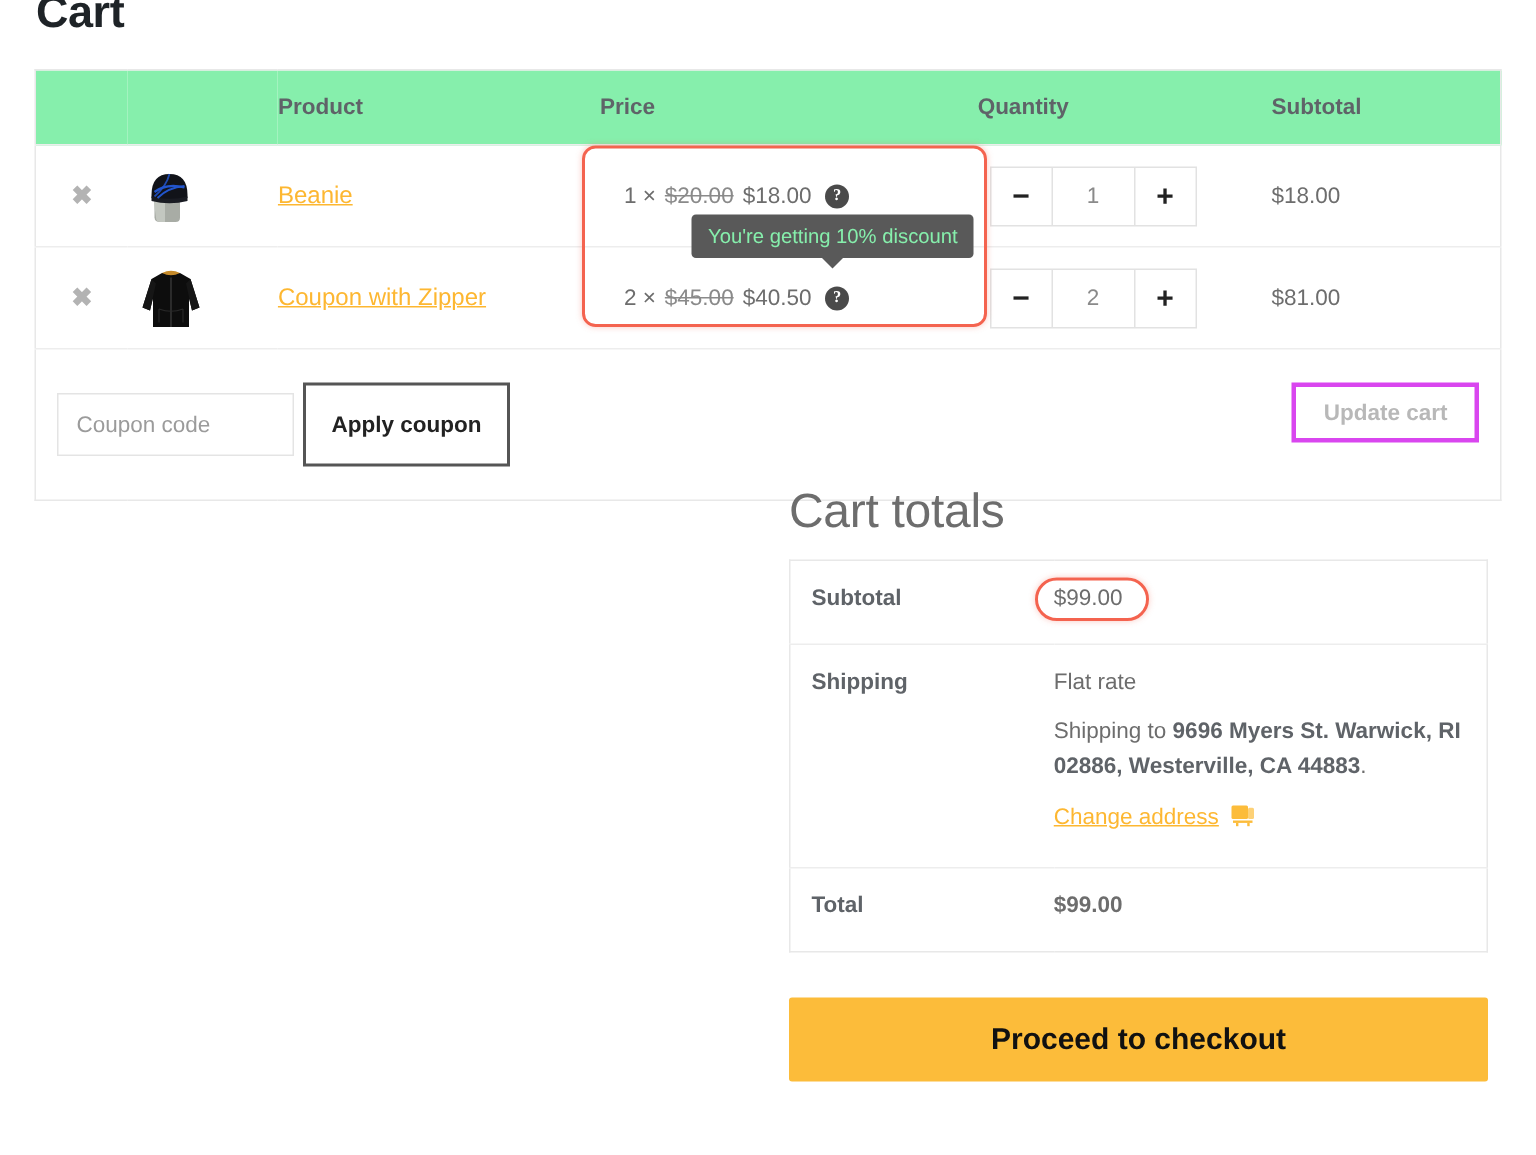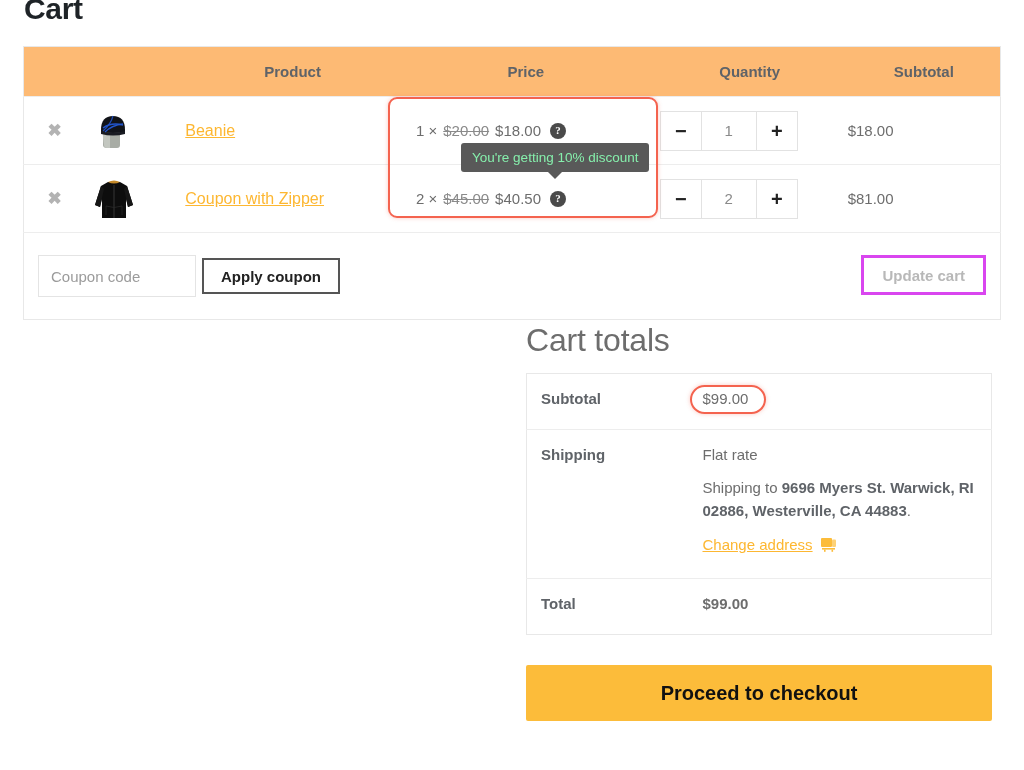--- a/index.html
+++ b/index.html
@@ -40,24 +40,24 @@
   table.cart-table {
     width: 100%;
     border-collapse: collapse;
     border: 1px solid #e8e8e8;
     background: #fff;
   }
   table.cart-table th {
     font-size: 15px;
     font-weight: bold;
     color: #5f6368;
-    text-align: center;
+    text-align: left;
     padding: 16px 0 16px 0;
     border-bottom: 1px solid #ededed;
-    background: #fdba74;
+    background: #86efac;
   }
   table.cart-table td {
     padding: 0;
     border-bottom: 1px solid #ededed;
     font-size: 15px;
     color: #6d6d6d;
     vertical-align: middle;
     height: 68px;
   }
   .col-remove   { width: 62px; }
@@ -176,21 +176,21 @@
     height: 42px;
     border: 1px solid #e4e4e4;
     padding: 0 12px;
     font-size: 15px;
     color: #8a8a8a;
     font-family: "Liberation Sans", sans-serif;
     background: #fff;
   }
   .coupon-input::placeholder { color: #9b9b9b; }
   .apply-coupon-btn {
-    height: 36px;
+    height: 56px;
     margin-left: 6px;
     padding: 8px 17px;
     background: #fff;
     border: 2px solid #555;
     color: #222;
     font-size: 15px;
     font-weight: bold;
     cursor: pointer;
     font-family: "Liberation Sans", sans-serif;
   }

